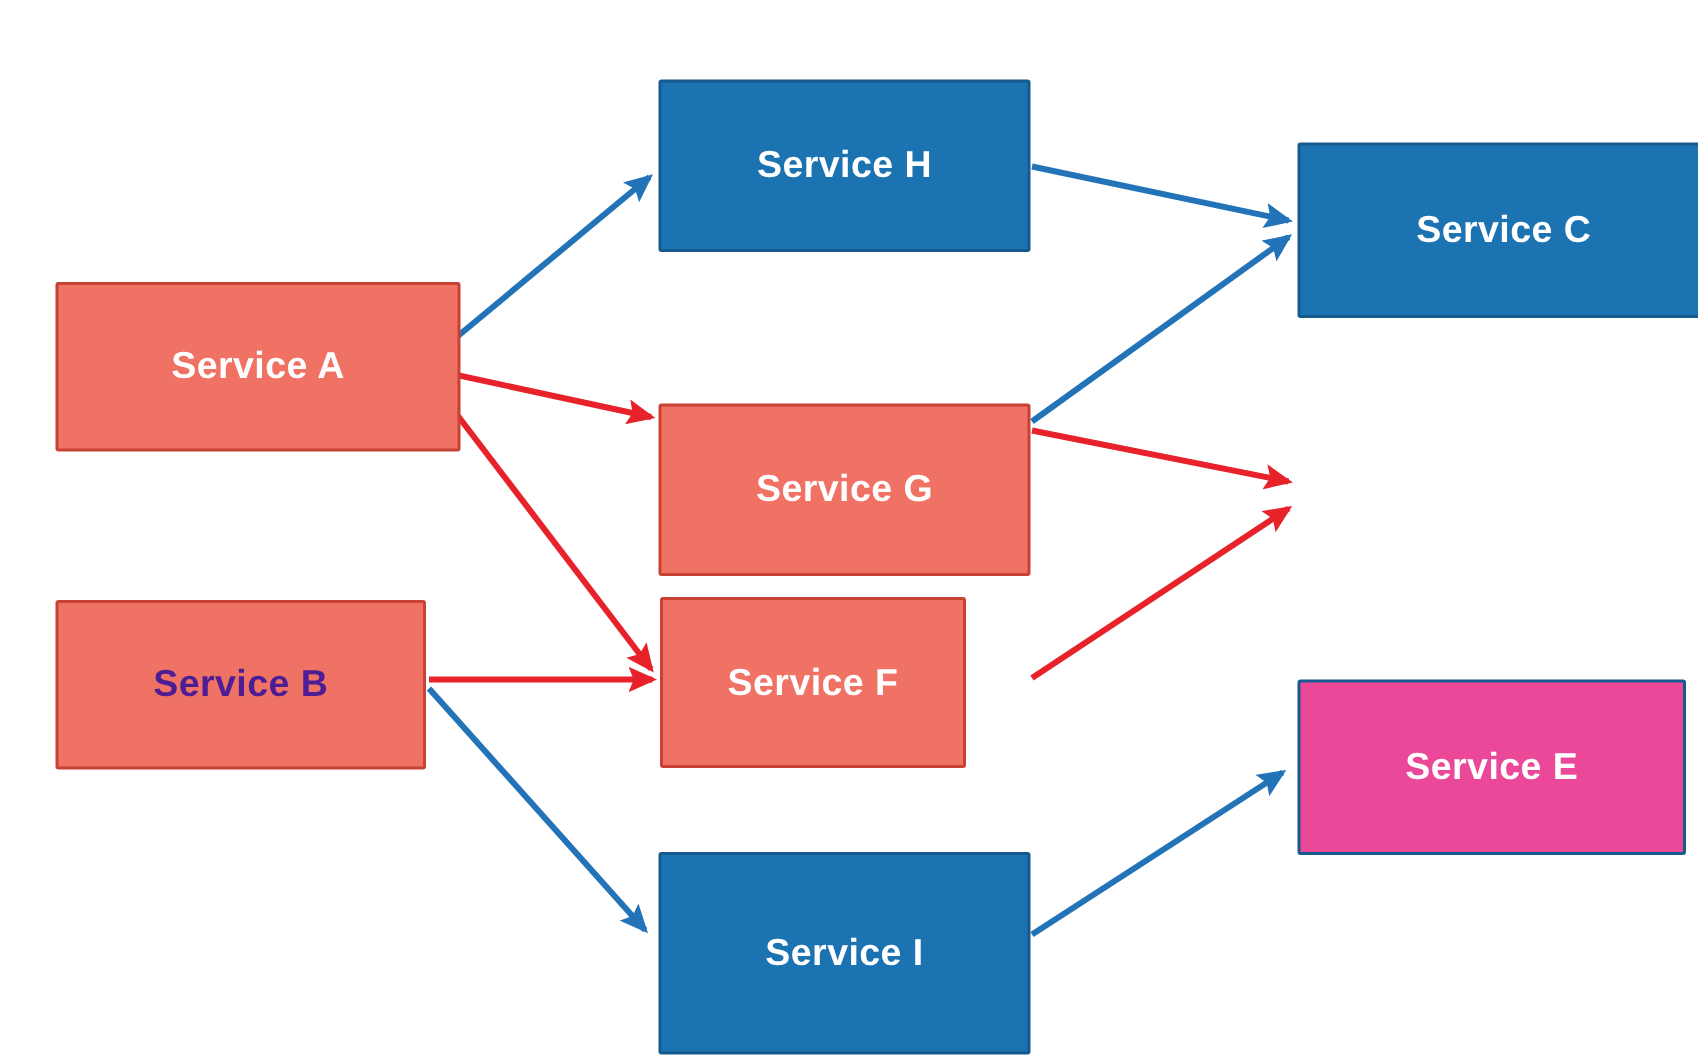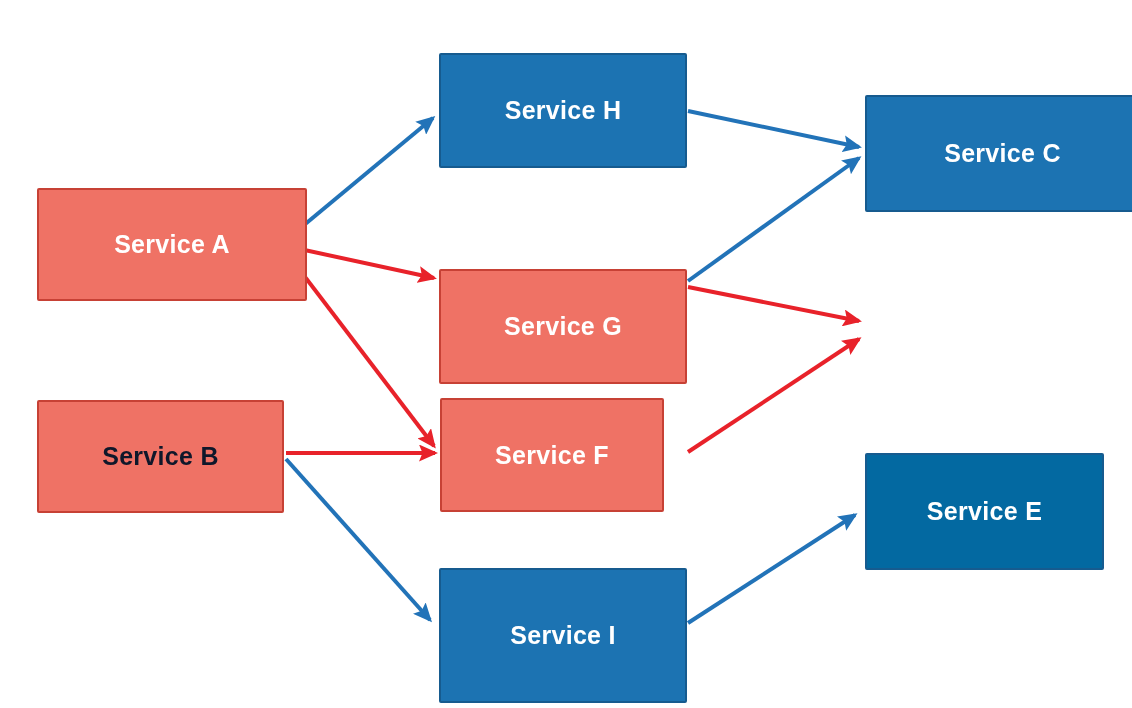--- a/index.html
+++ b/index.html
@@ -58,33 +58,33 @@
       <line x1="688" y1="111" x2="859" y2="147" stroke="#2273B8" stroke-width="4" marker-end="url(#arrow-blue)"></line>
       <line x1="688" y1="281" x2="859" y2="158" stroke="#2273B8" stroke-width="4" marker-end="url(#arrow-blue)"></line>
       <line x1="688" y1="287" x2="859" y2="321" stroke="#E8222A" stroke-width="4" marker-end="url(#arrow-red)"></line>
       <line x1="688" y1="452" x2="859" y2="339" stroke="#E8222A" stroke-width="4" marker-end="url(#arrow-red)"></line>
       <line x1="688" y1="623" x2="855" y2="515" stroke="#2273B8" stroke-width="4" marker-end="url(#arrow-blue)"></line>
     </svg>
 <div class="node" style="left: 37px; top: 188px; width: 270px; height: 113px; background: rgb(239, 114, 101); border-color: rgb(199, 65, 53);">
       <span class="node-label" style="color: rgb(255, 255, 255);">Service A</span>
     </div>
     <div class="node" style="left: 37px; top: 400px; width: 247px; height: 113px; background: rgb(239, 114, 101); border-color: rgb(199, 65, 53);">
-      <span class="node-label" style="color: #0f172a;">Service B</span>
+      <span class="node-label" style="color: #4c1d95;">Service B</span>
     </div>
     <div class="node" style="left: 439px; top: 53px; width: 248px; height: 115px; background: rgb(28, 115, 178); border-color: rgb(22, 91, 143);">
       <span class="node-label" style="color: rgb(255, 255, 255);">Service H</span>
     </div>
     <div class="node" style="left: 439px; top: 225px; width: 248px; height: 115px; background: rgb(239, 114, 101); border-color: rgb(199, 65, 53); margin-top: 44px;">
       <span class="node-label" style="color: rgb(255, 255, 255);">Service G</span>
     </div>
-    <div class="node" style="left: 440px; top: 398px; width: 224px; height: 114px; background: rgb(239, 114, 101); border-color: rgb(199, 65, 53);">
+    <div class="node" style="left: 440px; top: 398px; width: 204px; height: 114px; background: rgb(239, 114, 101); border-color: rgb(199, 65, 53);">
       <span class="node-label" style="color: rgb(255, 255, 255);">Service F</span>
     </div>
     <div class="node" style="left: 439px; top: 568px; width: 248px; height: 135px; background: rgb(28, 115, 178); border-color: rgb(22, 91, 143);">
       <span class="node-label" style="color: rgb(255, 255, 255);">Service I</span>
     </div>
     <div class="node" style="left: 865px; top: 95px; width: 275px; height: 117px; background: rgb(28, 115, 178); border-color: rgb(22, 91, 143);">
       <span class="node-label" style="color: rgb(255, 255, 255);">Service C</span>
     </div>
-    <div class="node" style="left: 865px; top: 453px; width: 239px; height: 117px; background: #0369a1; border-color: rgb(22, 91, 143);">
+    <div class="node" style="left: 865px; top: 453px; width: 259px; height: 117px; background: #ec4899; border-color: rgb(22, 91, 143);">
       <span class="node-label" style="color: rgb(255, 255, 255);">Service E</span>
     </div>
   </div>
 
 </body></html>

